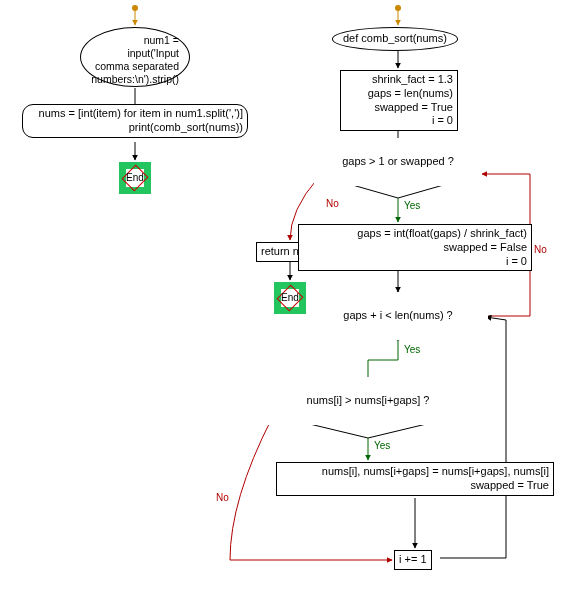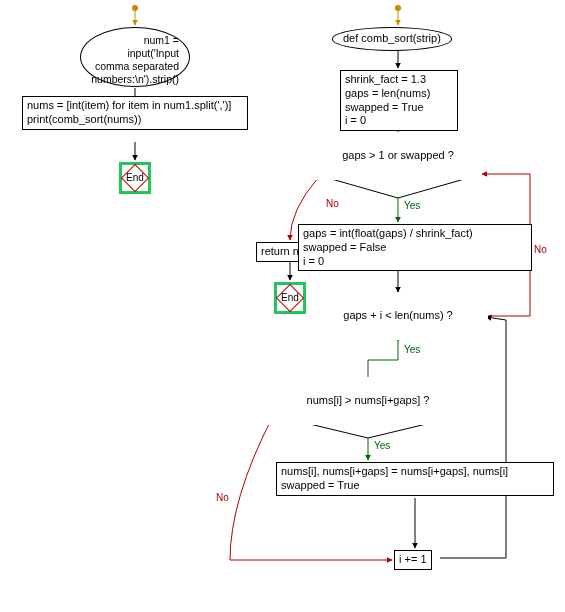--- a/index.html
+++ b/index.html
@@ -11,42 +11,42 @@
     font-family: Arial, Helvetica, sans-serif;
     font-size: 11px;
     color: #000;
     position: relative;
     overflow: hidden;
   }
   svg { position: absolute; top: 0; left: 0; }
   .node {
     position: absolute;
     background: #fff;
-    text-align: left;
+    text-align: right;
     line-height: 1.25;
   }
   .rect {
     border: 1px solid #000;
     padding: 2px 4px;
   }
   .oval {
     border: 1px solid #000;
     border-radius: 50%;
     padding: 6px 10px;
     text-align: right;
   }
   .diamond-wrap {
     
     display: flex;
     align-items: center;
     justify-content: center;
     text-align: center;
   }
   .end-sq {
-    border: 3px solid #22c55e;
+    border: 7px solid #22c55e;
     width: 32px;
     height: 32px;
     display: flex;
     align-items: center;
     justify-content: center;
   }
   .end-sq .inner-diamond {
     width: 20px;
     height: 20px;
     border: 1px solid #cc0000;
@@ -126,42 +126,42 @@
 
   <path d="M440,558 L506,558 L506,320 L486,317" stroke="#000" fill="none" marker-end="url(#arr)"></path>
 </svg>
 
 <div class="node oval" style="left:80px; top:27px; width:110px; height:60px;">
   <span style="display:block; white-space:pre-line; font-size:10.5px;">num1 = input('Input
 comma separated
 numbers:\n').strip()</span>
 </div>
 
-<div class="node rect" style="left:22px; top:96px; width:226px;">
+<div class="node rect" style="left:22px; top:104px; width:226px;border-radius:11px;">
   <span style="white-space:pre-line;">nums = [int(item) for item in num1.split(',')]
 print(comb_sort(nums))</span>
 </div>
 
 <div class="node end-sq" style="left:119px; top:162px;">
   <div class="inner-diamond"></div>
   <span class="end-label">End</span>
 </div>
 
 <div class="node oval nowrap" style="left:332px; top:27px; padding:4px 10px;">
-  <span>def comb_sort(strip)</span>
+  <span>def comb_sort(nums)</span>
 </div>
 
 <div class="node rect" style="left:340px; top:70px; width:118px;">
   <span style="white-space:pre-line;">shrink_fact = 1.3
 gaps = len(nums)
 swapped = True
 i = 0</span>
 </div>
 
-<div class="node diamond-wrap" style="left:314px; top:132px; width:168px; height:48px;">
+<div class="node diamond-wrap" style="left:314px; top:138px; width:168px; height:48px;">
   <span>gaps &gt; 1 or swapped ?</span>
 </div>
 
 <div class="node rect nowrap" style="left:256px; top:242px;">
   <span>return nums</span>
 </div>
 
 <div class="node end-sq" style="left:274px; top:282px;">
   <div class="inner-diamond"></div>
   <span class="end-label">End</span>

